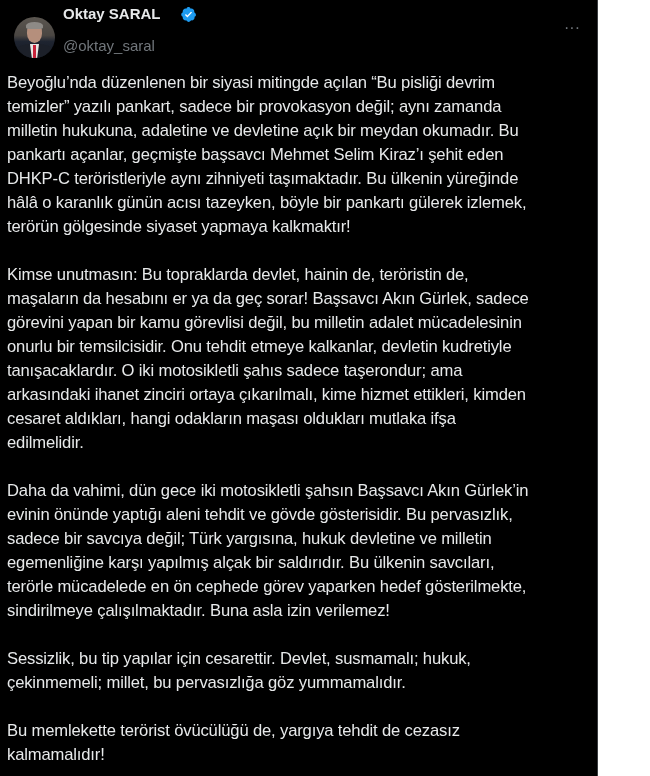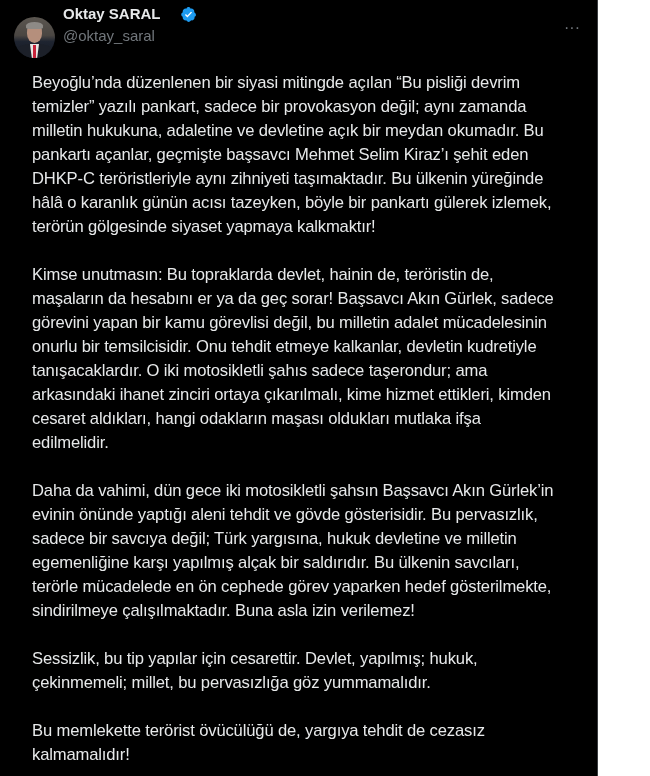--- a/index.html
+++ b/index.html
@@ -47,32 +47,32 @@
     }
     .name-row {
       position: absolute; left: 63px; top: 4px;
       display: flex; align-items: center; gap: 19px;
     }
     .display-name {
       color: #e7e9ea; font-weight: bold; font-size: 15px; line-height: 20px;
     }
     .verified-icon { width: 17px; height: 17px; display: inline-block; }
     .handle {
-      position: absolute; left: 63px; top: 26px;
+      position: absolute; left: 63px; top: 36px;
       color: #71767b; font-size: 15px; line-height: 20px;
     }
     .more-button {
       position: absolute; left: 559px; top: 17px;
       width: 26px; height: 22px;
       display: flex; align-items: center; justify-content: center;
       color: #71767b; cursor: pointer;
     }
     .more-button span { font-size: 16px; letter-spacing: 0px; line-height: 10px; }
     .tweet-body {
-      position: absolute; left: 32px; top: 71px;
+      position: absolute; left: 7px; top: 71px;
       width: 570px;
       color: #e7e9ea;
       font-size: 16.6px;
       line-height: 24px;
       letter-spacing: -0.15px;
     }
     .tweet-body p { margin: 0 0 24px 0; white-space: pre-line; }
     .tweet-body p:last-child { margin-bottom: 8px; }
   </style>
 </head>
@@ -118,19 +118,19 @@
 tanışacaklardır. O iki motosikletli şahıs sadece taşerondur; ama
 arkasındaki ihanet zinciri ortaya çıkarılmalı, kime hizmet ettikleri, kimden
 cesaret aldıkları, hangi odakların maşası oldukları mutlaka ifşa
 edilmelidir.</p>
     <p>Daha da vahimi, dün gece iki motosikletli şahsın Başsavcı Akın Gürlek’in
 evinin önünde yaptığı aleni tehdit ve gövde gösterisidir. Bu pervasızlık,
 sadece bir savcıya değil; Türk yargısına, hukuk devletine ve milletin
 egemenliğine karşı yapılmış alçak bir saldırıdır. Bu ülkenin savcıları,
 terörle mücadelede en ön cephede görev yaparken hedef gösterilmekte,
 sindirilmeye çalışılmaktadır. Buna asla izin verilemez!</p>
-    <p>Sessizlik, bu tip yapılar için cesarettir. Devlet, yapılmış; hukuk,
+    <p>Sessizlik, bu tip yapılar için cesarettir. Devlet, susmamalı; hukuk,
 çekinmemeli; millet, bu pervasızlığa göz yummamalıdır.</p>
     <p>Bu memlekette terörist övücülüğü de, yargıya tehdit de cezasız
 kalmamalıdır!</p>
   </div>
 
 </div>
 
 </body></html>

